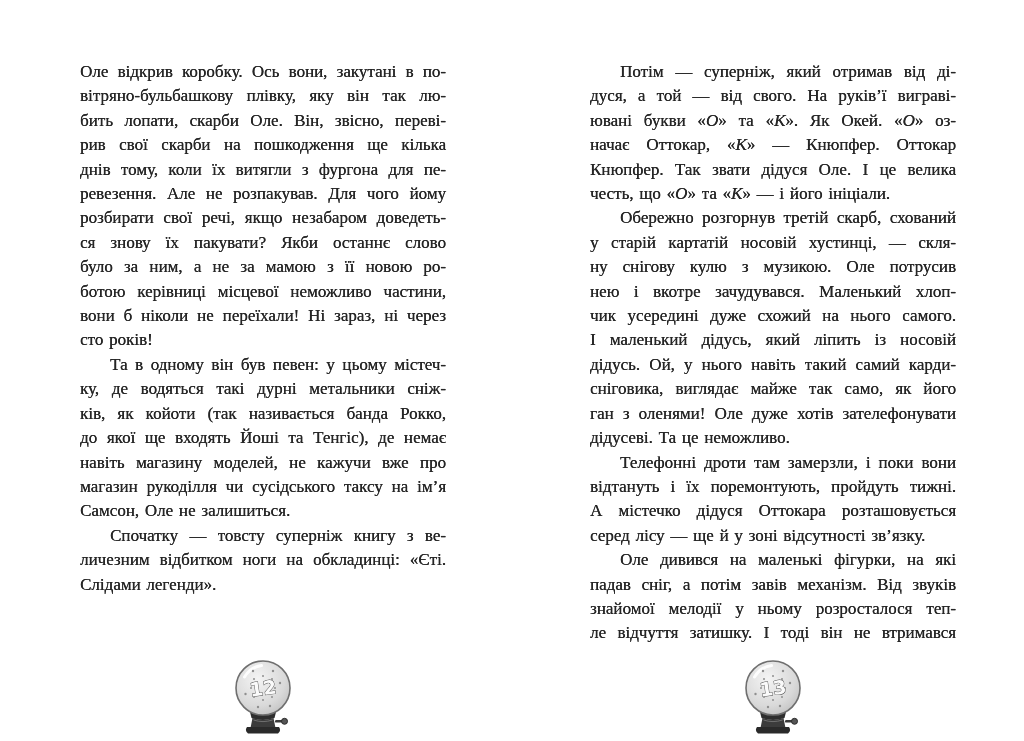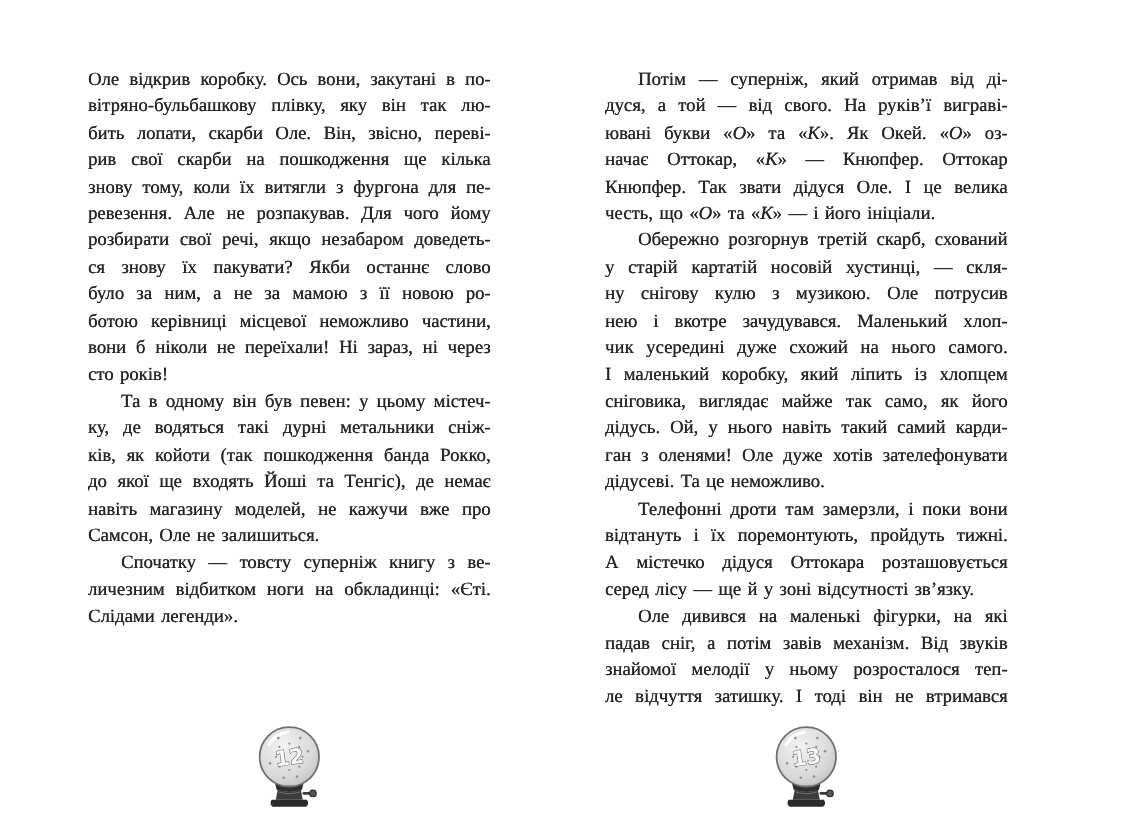--- a/index.html
+++ b/index.html
@@ -4,21 +4,21 @@
 <style>
   html,body{margin:0;padding:0;}
   body{
     width:1024px;height:741px;position:relative;overflow:hidden;
     background:#ffffff;color:#262626;
     font-family:"Liberation Serif", serif;
   }
   .spread{position:absolute;inset:0;}
   .page{position:absolute;top:0;width:366px;height:741px;}
   .page.left{left:80px;}
-  .page.right{left:550px;}
+  .page.right{left:590px;}
   .text-col{
     position:absolute;top:60px;left:0;right:0;
     font-size:17px;line-height:24.4px;
     text-shadow:0.2px 0 0 currentColor;
     word-spacing:1.5px;
   }
   .para{margin:0;}
   .line{text-align:justify;text-align-last:justify;}
   .line.end{text-align-last:left;}
   .para.indent .line:first-child{text-indent:30px;}
@@ -34,35 +34,36 @@
 
 <div class="spread">
 
   <section class="page left">
     <div class="text-col">
         <div class="para">
           <div class="line">Оле відкрив коробку. Ось вони, закутані в по-</div>
           <div class="line">вітряно-бульбашкову плівку, яку він так лю-</div>
           <div class="line">бить лопати, скарби Оле. Він, звісно, переві-</div>
           <div class="line">рив свої скарби на пошкодження ще кілька</div>
-          <div class="line">знову тому, коли їх витягли з фургона для пе-</div>
+          <div class="line">днів тому, коли їх витягли з фургона для пе-</div>
           <div class="line">ревезення. Але не розпакував. Для чого йому</div>
           <div class="line">розбирати свої речі, якщо незабаром доведеть-</div>
           <div class="line">ся знову їх пакувати? Якби останнє слово</div>
           <div class="line">було за ним, а не за мамою з її новою ро-</div>
           <div class="line">ботою керівниці місцевої неможливо частини,</div>
           <div class="line">вони б ніколи не переїхали! Ні зараз, ні через</div>
           <div class="line end">сто років!</div>
         </div>
         <div class="para indent">
           <div class="line">Та в одному він був певен: у цьому містеч-</div>
           <div class="line">ку, де водяться такі дурні метальники сніж-</div>
-          <div class="line">ків, як койоти (так пошкодження банда Рокко,</div>
+          <div class="line">ків, як койоти (так називається банда Рокко,</div>
           <div class="line">до якої ще входять Йоші та Тенгіс), де немає</div>
           <div class="line">навіть магазину моделей, не кажучи вже про</div>
+          <div class="line">магазин рукоділля чи сусідського таксу на ім’я</div>
           <div class="line end">Самсон, Оле не залишиться.</div>
         </div>
         <div class="para indent">
           <div class="line">Спочатку — товсту суперніж книгу з ве-</div>
           <div class="line">личезним відбитком ноги на обкладинці: «Єті.</div>
           <div class="line end">Слідами легенди».</div>
         </div>
       </div>
     <svg class="folio" viewBox="0 0 72 78">
       <defs>
@@ -109,23 +110,23 @@
           <div class="line">начає Оттокар, «<i>К</i>» — Кнюпфер. Оттокар</div>
           <div class="line">Кнюпфер. Так звати дідуся Оле. І це велика</div>
           <div class="line end">честь, що «<i>О</i>» та «<i>К</i>» — і його ініціали.</div>
         </div>
         <div class="para indent">
           <div class="line">Обережно розгорнув третій скарб, схований</div>
           <div class="line">у старій картатій носовій хустинці, — скля-</div>
           <div class="line">ну снігову кулю з музикою. Оле потрусив</div>
           <div class="line">нею і вкотре зачудувався. Маленький хлоп-</div>
           <div class="line">чик усередині дуже схожий на нього самого.</div>
-          <div class="line">І маленький коробку, який ліпить із хлопцем</div>
+          <div class="line">І маленький дідусь, який ліпить із носовій</div>
+          <div class="line">дідусь. Ой, у нього навіть такий самий карди-</div>
           <div class="line">сніговика, виглядає майже так само, як його</div>
-          <div class="line">дідусь. Ой, у нього навіть такий самий карди-</div>
           <div class="line">ган з оленями! Оле дуже хотів зателефонувати</div>
           <div class="line end">дідусеві. Та це неможливо.</div>
         </div>
         <div class="para indent">
           <div class="line">Телефонні дроти там замерзли, і поки вони</div>
           <div class="line">відтануть і їх поремонтують, пройдуть тижні.</div>
           <div class="line">А містечко дідуся Оттокара розташовується</div>
           <div class="line end">серед лісу — ще й у зоні відсутності зв’язку.</div>
         </div>
         <div class="para indent">

